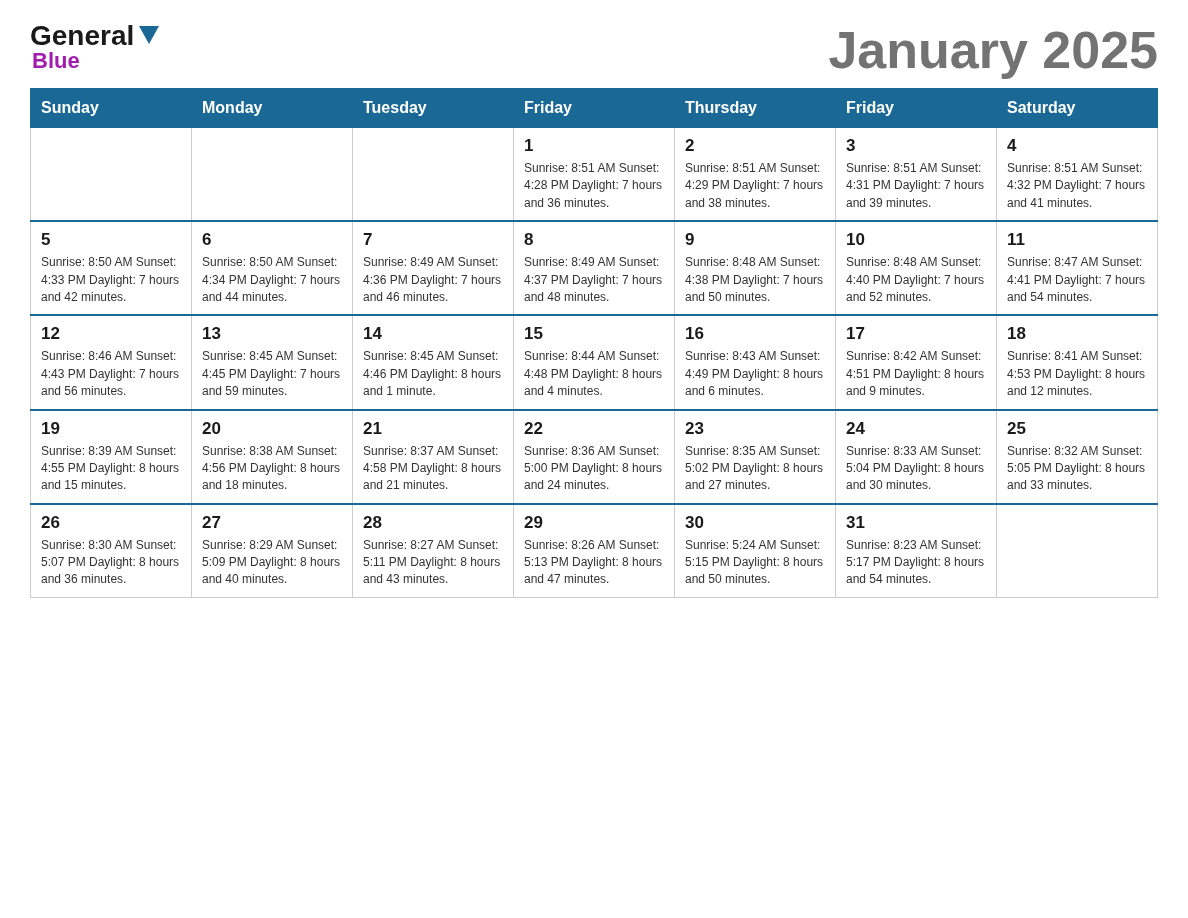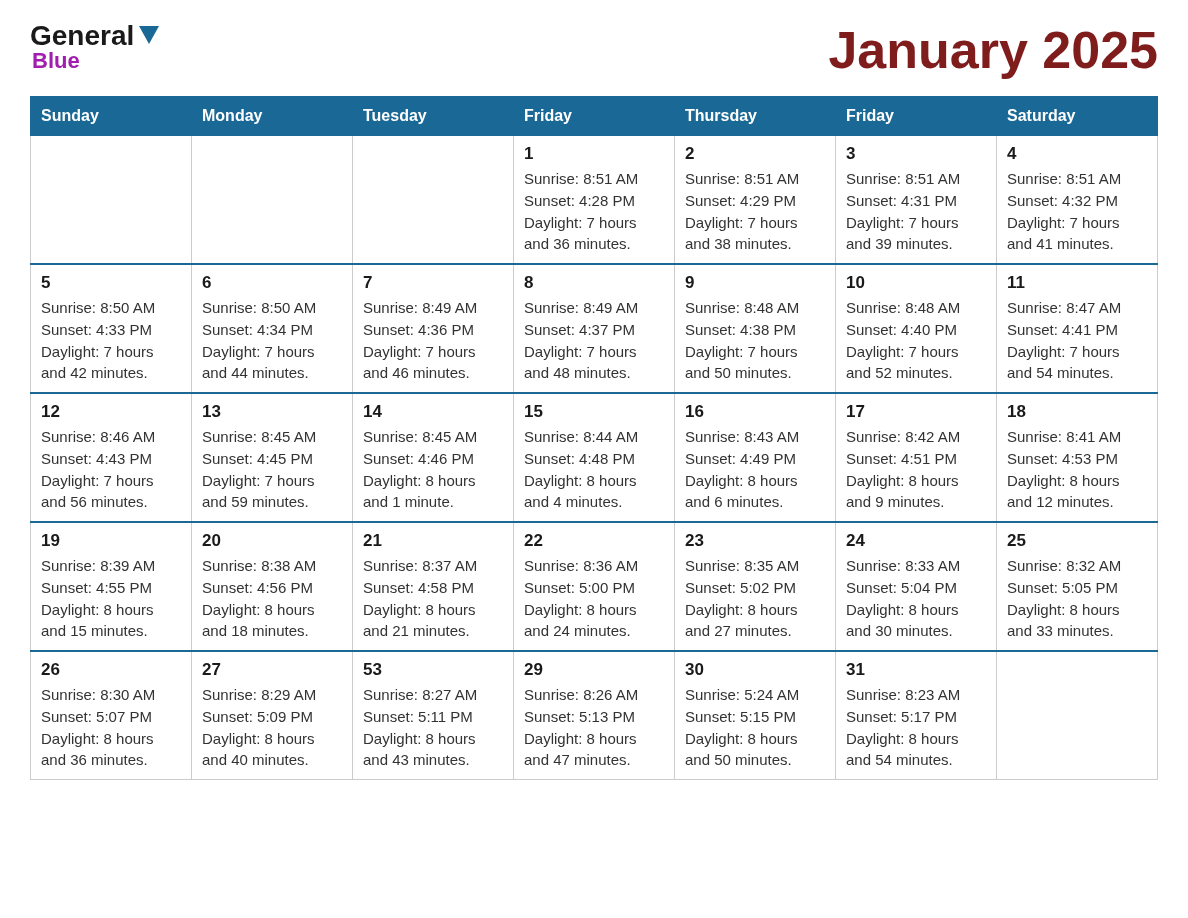--- a/index.html
+++ b/index.html
@@ -45,31 +45,31 @@
       color: #a21caf;
       margin-top: -4px;
       margin-left: 2px;
     }
     .title-block {
       text-align: right;
     }
     .title-month {
       font-size: 52px;
       font-weight: bold;
-      color: #7f1d1d;
+      color: #737373;
     }
     .title-location {
       font-size: 22px;
       color: #444;
       margin-top: 2px;
     }
     .calendar {
       width: 100%;
       border-collapse: collapse;
-      margin-top: 16px;
+      margin-top: 8px;
     }
     .calendar thead tr th {
       background-color: #1a6896;
       color: #fff;
       font-size: 16px;
       font-weight: bold;
       padding: 10px 10px;
       text-align: left;
       border: 1px solid #1a6896;
     }
@@ -83,21 +83,21 @@
       color: #333;
     }
     .calendar tbody tr td .day-number {
       font-size: 17px;
       font-weight: bold;
       color: #1a1a1a;
       display: block;
       margin-bottom: 4px;
     }
     .calendar tbody tr td .day-info {
-      font-size: 15px;
+      font-size: 12px;
       color: #333;
       line-height: 1.45;
     }
     .calendar tbody tr td.empty {
       background: #fff;
     }
     .row-divider td {
       border-top: 2px solid #1a6896 !important;
     }
   </style>
@@ -298,21 +298,21 @@
 Sunset: 5:07 PM
 Daylight: 8 hours and 36 minutes.</div>
         </td>
         <td>
           <span class="day-number">27</span>
           <div class="day-info">Sunrise: 8:29 AM
 Sunset: 5:09 PM
 Daylight: 8 hours and 40 minutes.</div>
         </td>
         <td>
-          <span class="day-number">53</span>
+          <span class="day-number">28</span>
           <div class="day-info">Sunrise: 8:27 AM
 Sunset: 5:11 PM
 Daylight: 8 hours and 43 minutes.</div>
         </td>
         <td>
           <span class="day-number">29</span>
           <div class="day-info">Sunrise: 8:26 AM
 Sunset: 5:13 PM
 Daylight: 8 hours and 47 minutes.</div>
         </td>

